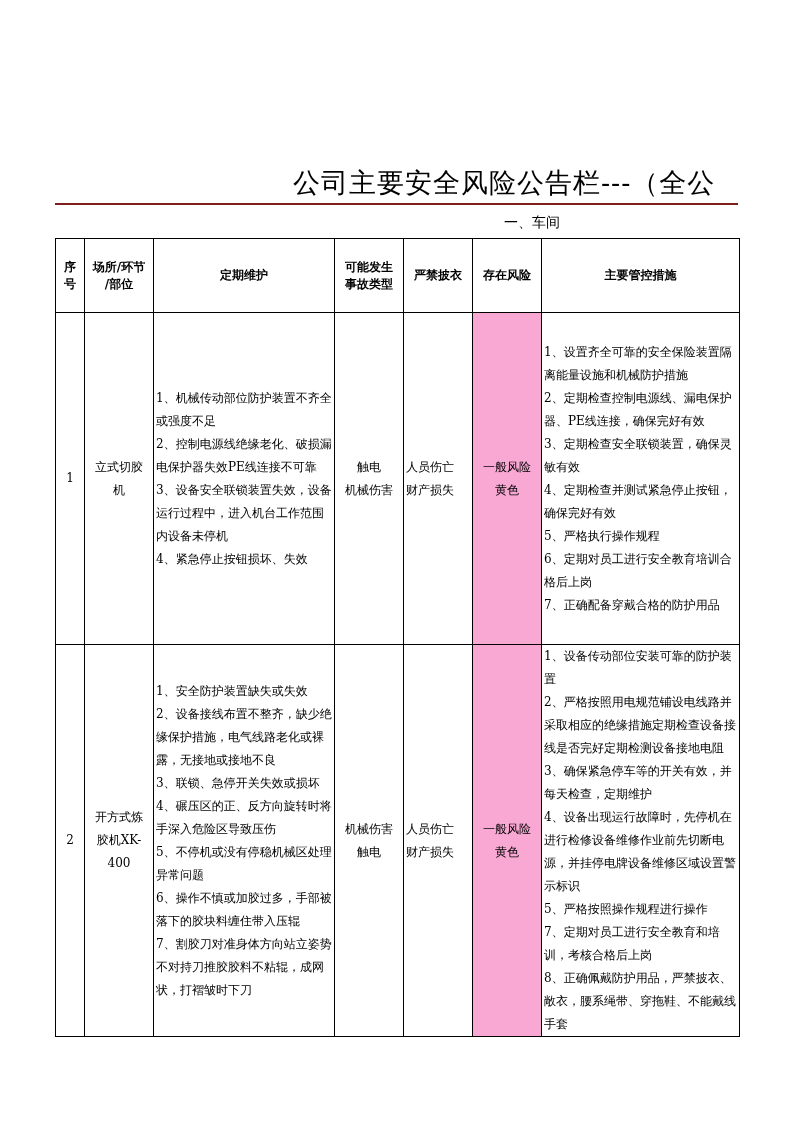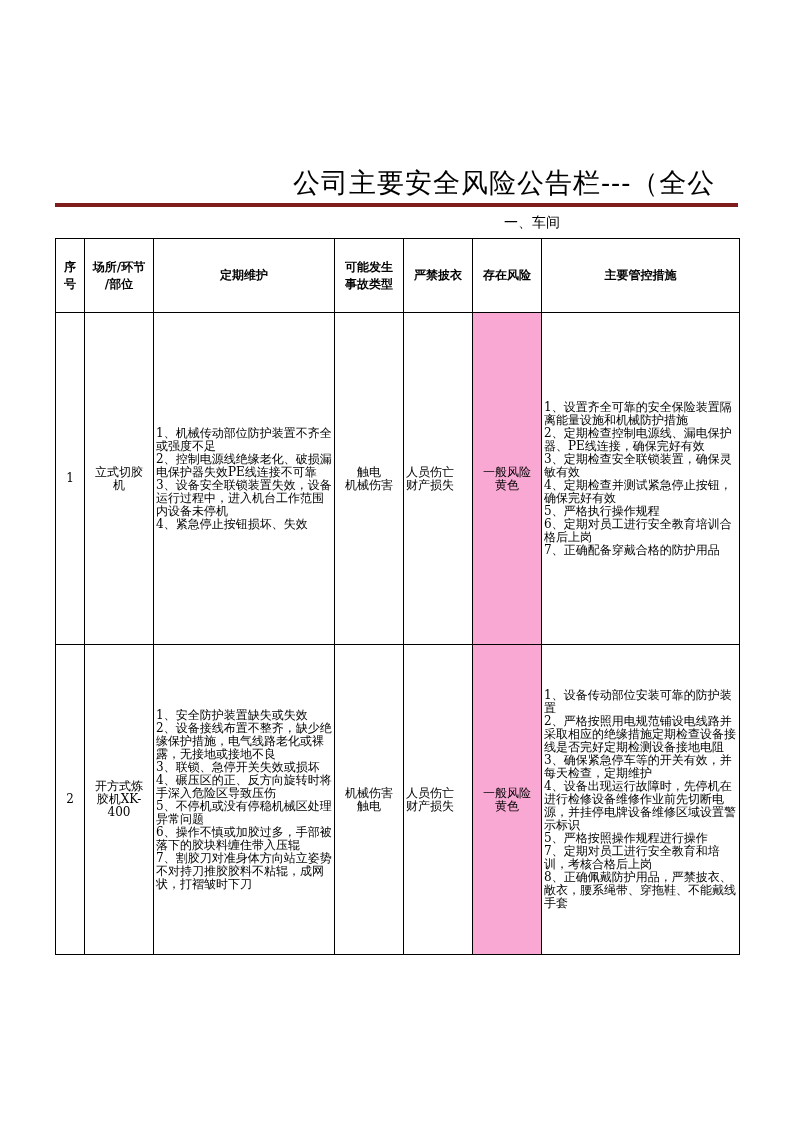--- a/index.html
+++ b/index.html
@@ -1,28 +1,28 @@
 <!DOCTYPE html>
 <html><head>
   <meta charset="utf-8">
   <style>
     html, body { margin: 0; padding: 0; background: #ffffff; }
     body { width: 793px; height: 1122px; position: relative; overflow: hidden;
       font-family: "DejaVu Serif", "Liberation Serif", serif; color: #000; }
     .title-wrap { position: absolute; left: 55px; top: 163px; width: 683px; height: 40px;
-      border-bottom: 4px solid #7f1d1d; overflow: hidden; }
+      border-bottom: 2px solid #7f1d1d; overflow: hidden; }
     .title { position: absolute; left: 238px; top: 2px; white-space: nowrap;
       font-size: 27px; letter-spacing: 1px; line-height: 36px; }
     .section { position: absolute; left: 504px; top: 210px; font-size: 14px; line-height: 24px; white-space: nowrap; }
     table.risk { position: absolute; left: 55px; top: 238px; border-collapse: collapse;
       table-layout: fixed; width: 684px; }
     table.risk td, table.risk th { border: 1.5px solid #000; padding: 0 2px; vertical-align: middle; }
     table.risk th { font-family: "DejaVu Sans", "Liberation Sans", sans-serif; font-weight: bold;
       font-size: 12px; line-height: 17px; text-align: center; }
-    table.risk td { font-size: 12px; line-height: 13px; margin-left: 20px; }
+    table.risk td { font-size: 12px; line-height: 23px; margin-left: 20px; }
     .c { text-align: center; }
     .l { text-align: left; }
     .yellow { background: #f9a8d4; }
     .ml { white-space: pre-line; }
   </style>
 </head>
 <body>
 
 <div class="title-wrap">
   <div class="title">公司主要安全风险公告栏---（全公</div>

